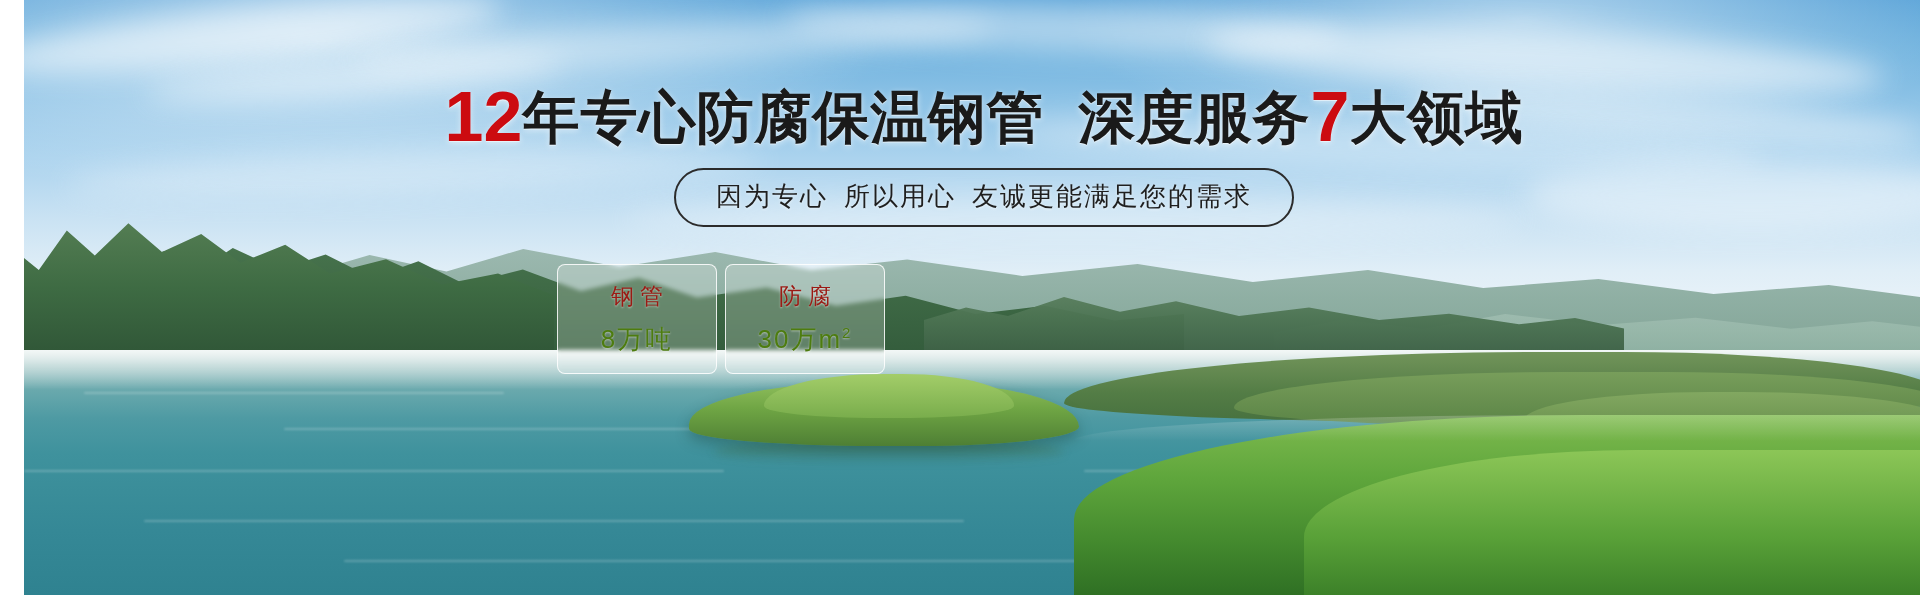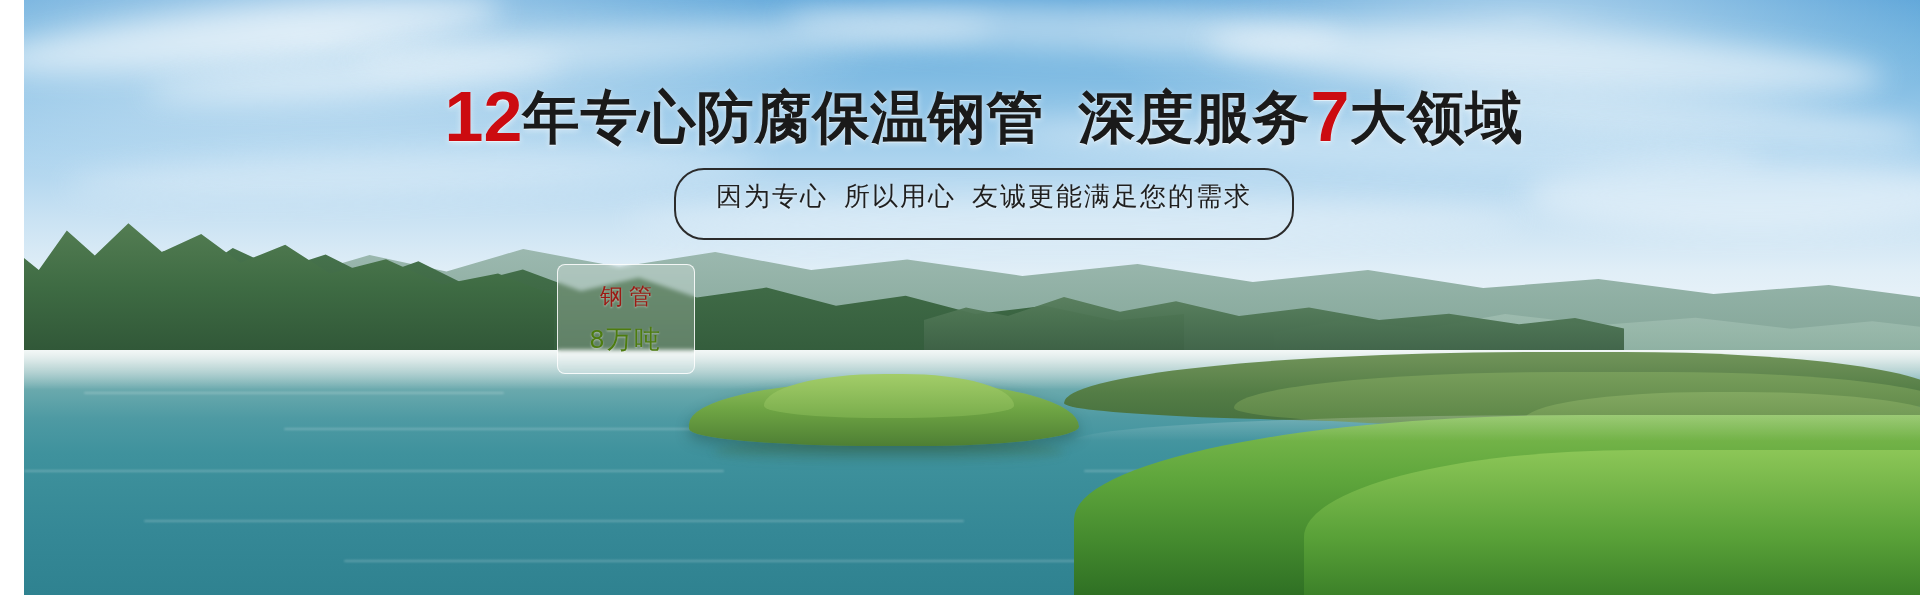--- a/index.html
+++ b/index.html
@@ -192,40 +192,40 @@
     line-height:62px;
     vertical-align:-4px;
     letter-spacing:0;
   }
   .headline .gap { display:inline-block; width:34px; }
 
   
   .pill {
     position:absolute; left:50%; transform:translateX(-50%);
     top:168px;
-    padding:9px 40px 24px;
+    padding:9px 40px 11px;
     border:2px solid #2b2b2b;
     border-radius:30px;
     font-size:26px;
     letter-spacing:2px;
     color:#1f1f1f;
     white-space:nowrap;
     background:transparent;
     text-shadow:0 1px 3px rgba(255,255,255,.6);
   }
   .pill .sp { display:inline-block; width:16px; }
 
   
   .cards {
     position:absolute; left:533px; top:264px;
     display:flex;
     gap:8px;
   }
   .card {
-    width:138px;
+    width:160px;
     height:110px;
     border:1px solid rgba(255,255,255,.85);
     border-radius:8px;
     background:rgba(255,255,255,.22);
     backdrop-filter:blur(2px);
     display:flex;
     flex-direction:column;
     align-items:center;
     justify-content:center;
     gap:10px;
@@ -300,17 +300,23 @@
 
   <div class="cards">
 
     <div class="card">
       <div class="card-label">钢管</div>
       <div class="card-value">
         <span>8万吨</span><sup></sup>
       </div>
     </div>
 
+    <div class="card">
+      <div class="card-label">防腐</div>
+      <div class="card-value">
+        <span>30万m</span><sup>2</sup>
+      </div>
+    </div>
 
 
   </div>
 
 </div>
 
 </body></html>

